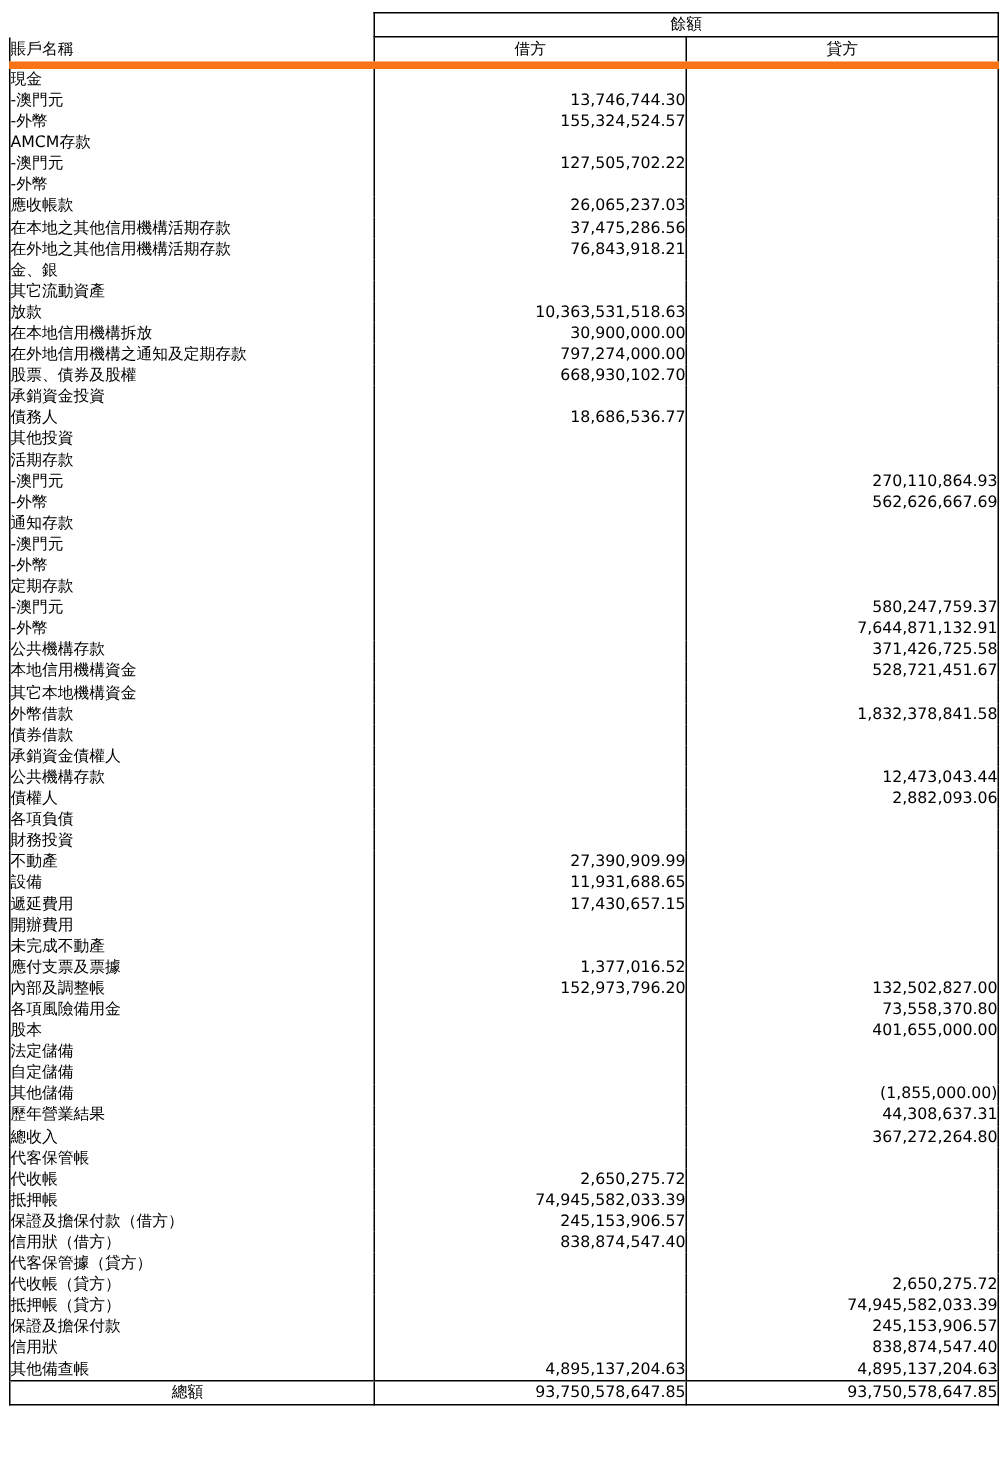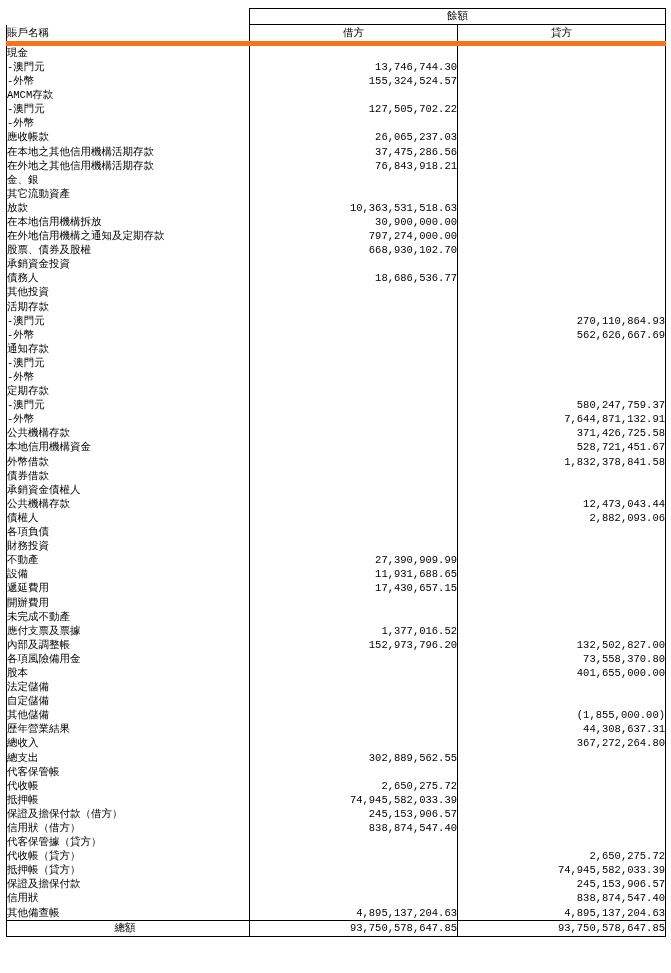--- a/index.html
+++ b/index.html
@@ -20,21 +20,20 @@
     height: 973px;
     box-sizing: border-box;
     padding: 8px 6px 6px 6px;
   }
   table.balance {
     border-collapse: collapse;
     width: 659px;
     table-layout: fixed;
     font-size: 10.5px;
     line-height: 1.18;
-    font-family: Liberation Mono, monospace;
   }
   table.balance col.c-name { width: 243px; }
   table.balance col.c-debit { width: 208px; }
   table.balance col.c-credit { width: 208px; }
 
   table.balance th, table.balance td {
     padding: 0;
     vertical-align: middle;
     font-weight: normal;
   }
@@ -265,20 +264,25 @@
           <td class="name">公共機構存款</td>
           <td class="num"></td>
           <td class="num">371,426,725.58</td>
         </tr>
         <tr class="row">
           <td class="name">本地信用機構資金</td>
           <td class="num"></td>
           <td class="num">528,721,451.67</td>
         </tr>
         <tr class="row">
+          <td class="name">其它本地機構資金</td>
+          <td class="num"></td>
+          <td class="num"></td>
+        </tr>
+        <tr class="row">
           <td class="name">外幣借款</td>
           <td class="num"></td>
           <td class="num">1,832,378,841.58</td>
         </tr>
         <tr class="row">
           <td class="name">債券借款</td>
           <td class="num"></td>
           <td class="num"></td>
         </tr>
         <tr class="row">
@@ -368,25 +372,20 @@
         </tr>
         <tr class="row">
           <td class="name">歷年營業結果</td>
           <td class="num"></td>
           <td class="num">44,308,637.31</td>
         </tr>
         <tr class="row">
           <td class="name">總收入</td>
           <td class="num"></td>
           <td class="num">367,272,264.80</td>
-        </tr>
-        <tr class="row">
-          <td class="name">總支出</td>
-          <td class="num">302,889,562.55</td>
-          <td class="num"></td>
         </tr>
         <tr class="row">
           <td class="name">代客保管帳</td>
           <td class="num"></td>
           <td class="num"></td>
         </tr>
         <tr class="row">
           <td class="name">代收帳</td>
           <td class="num">2,650,275.72</td>
           <td class="num"></td>

